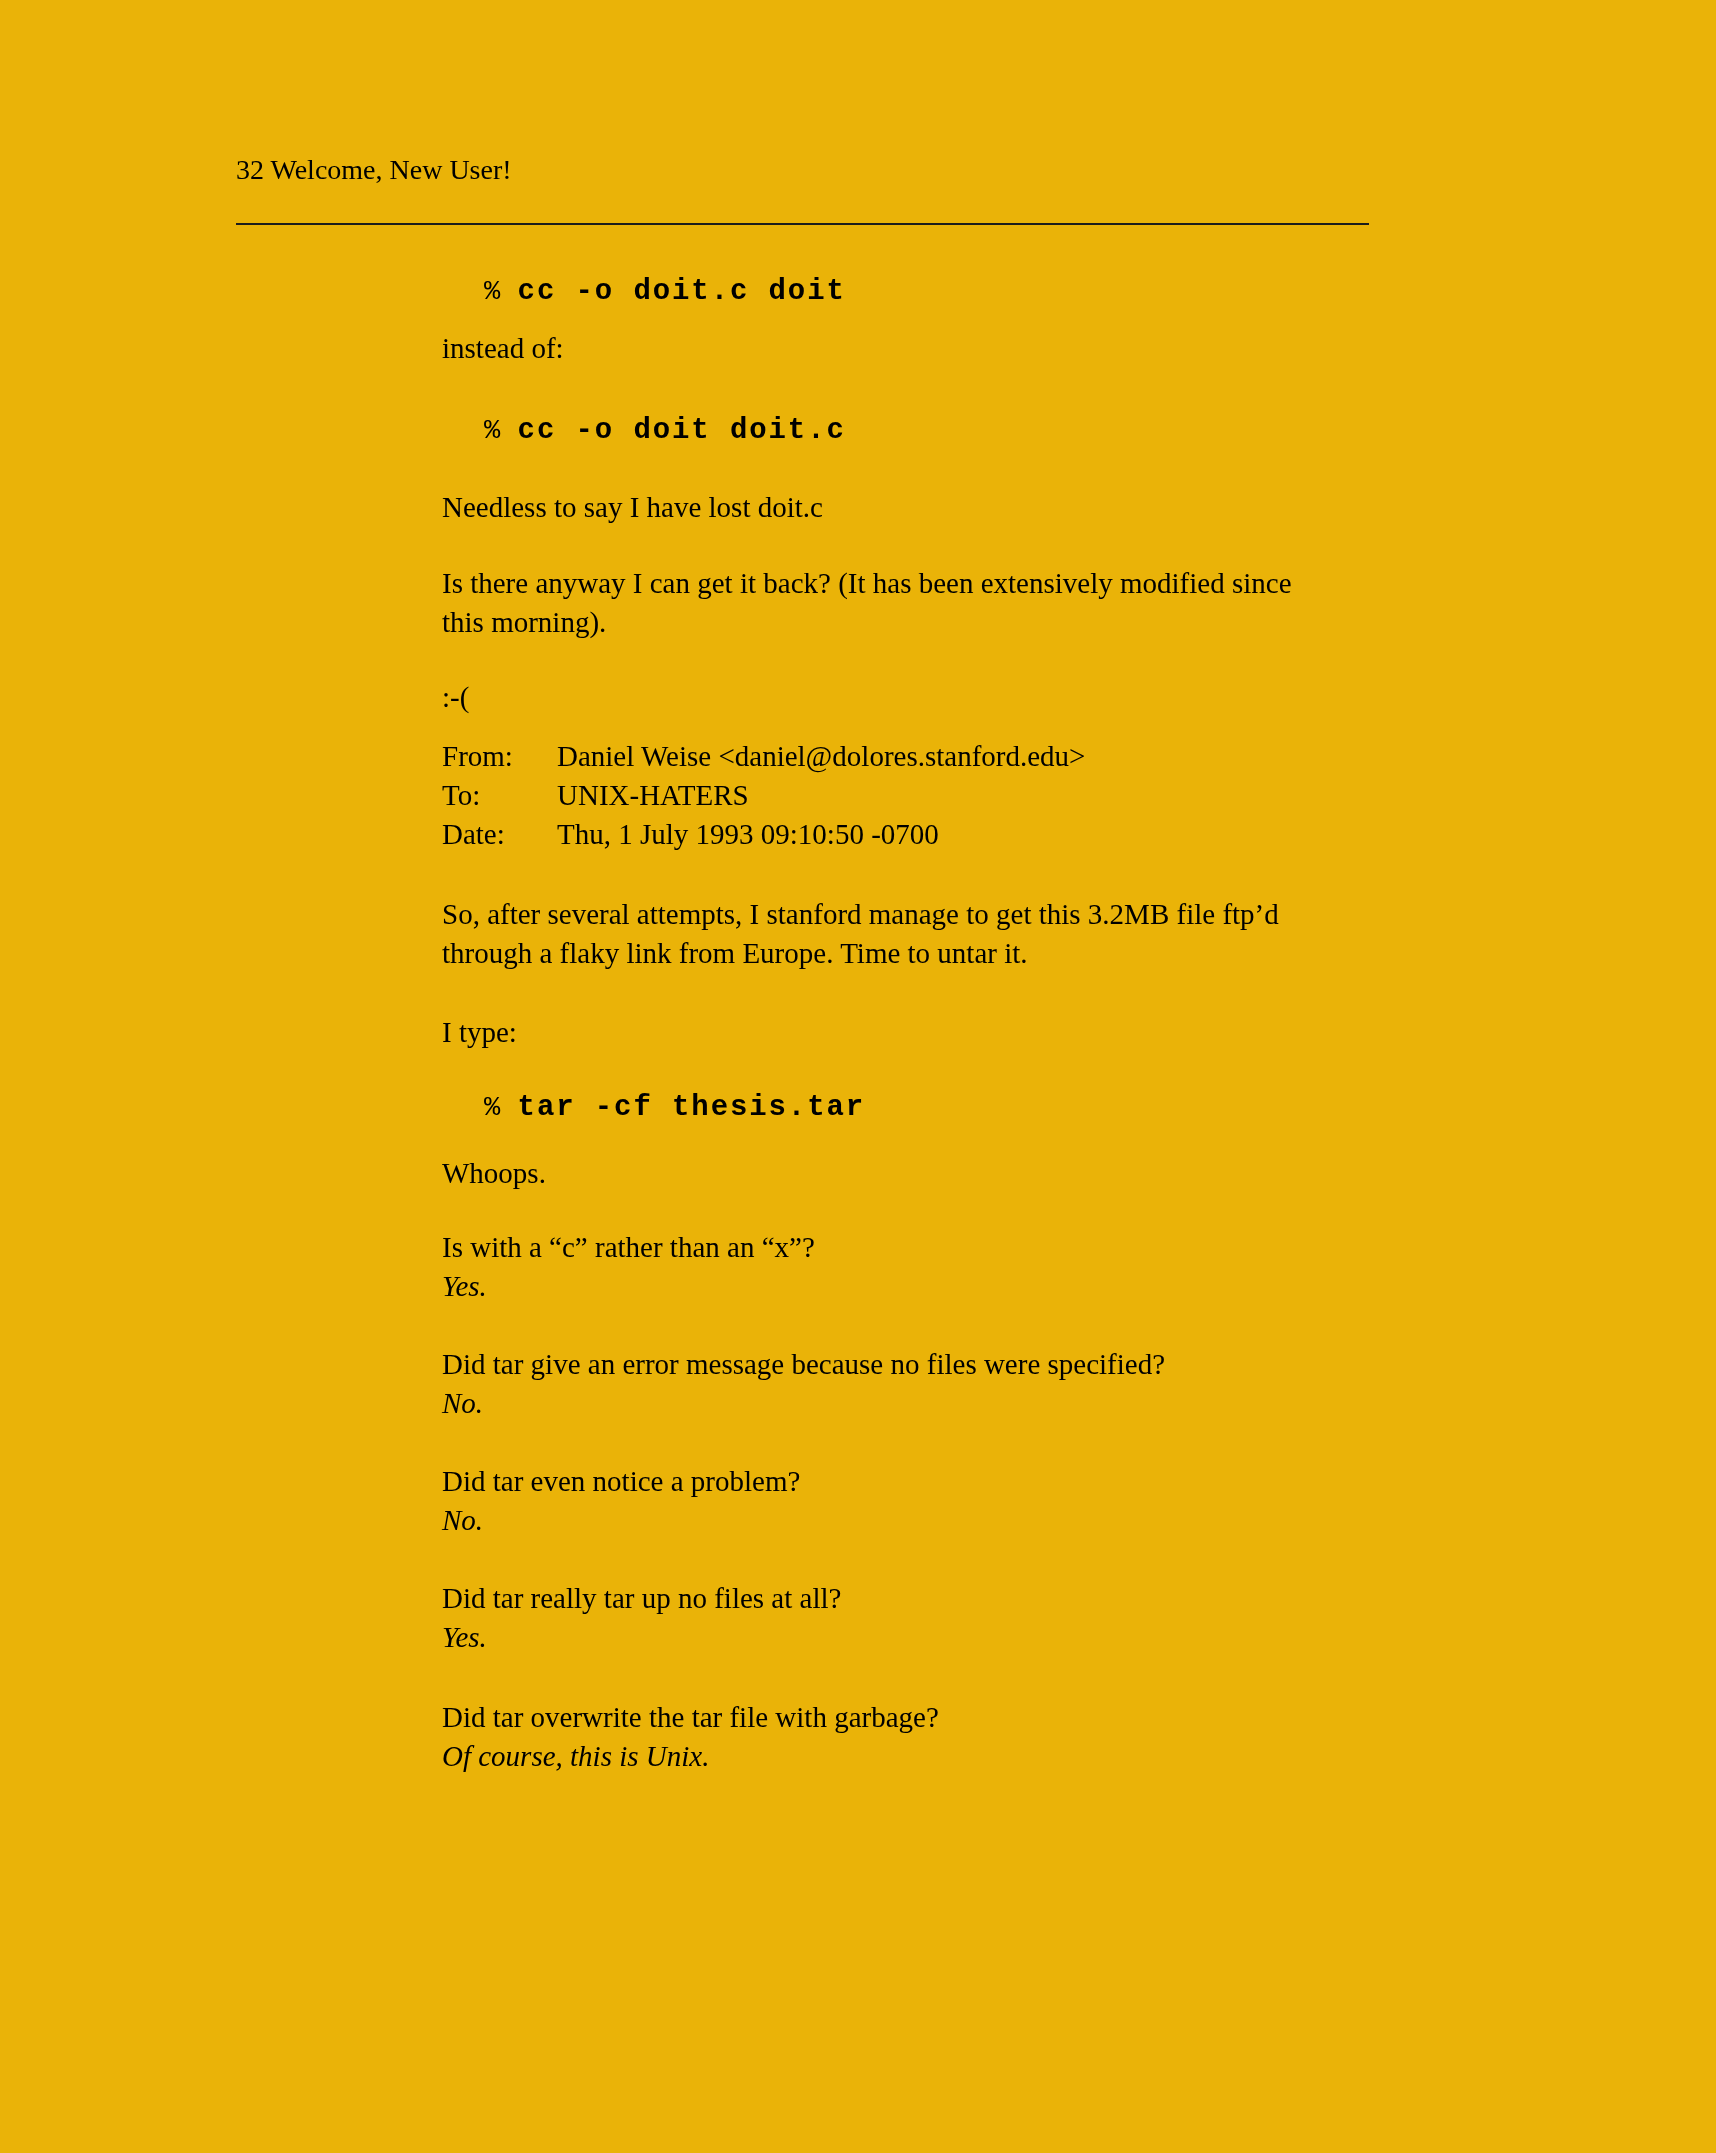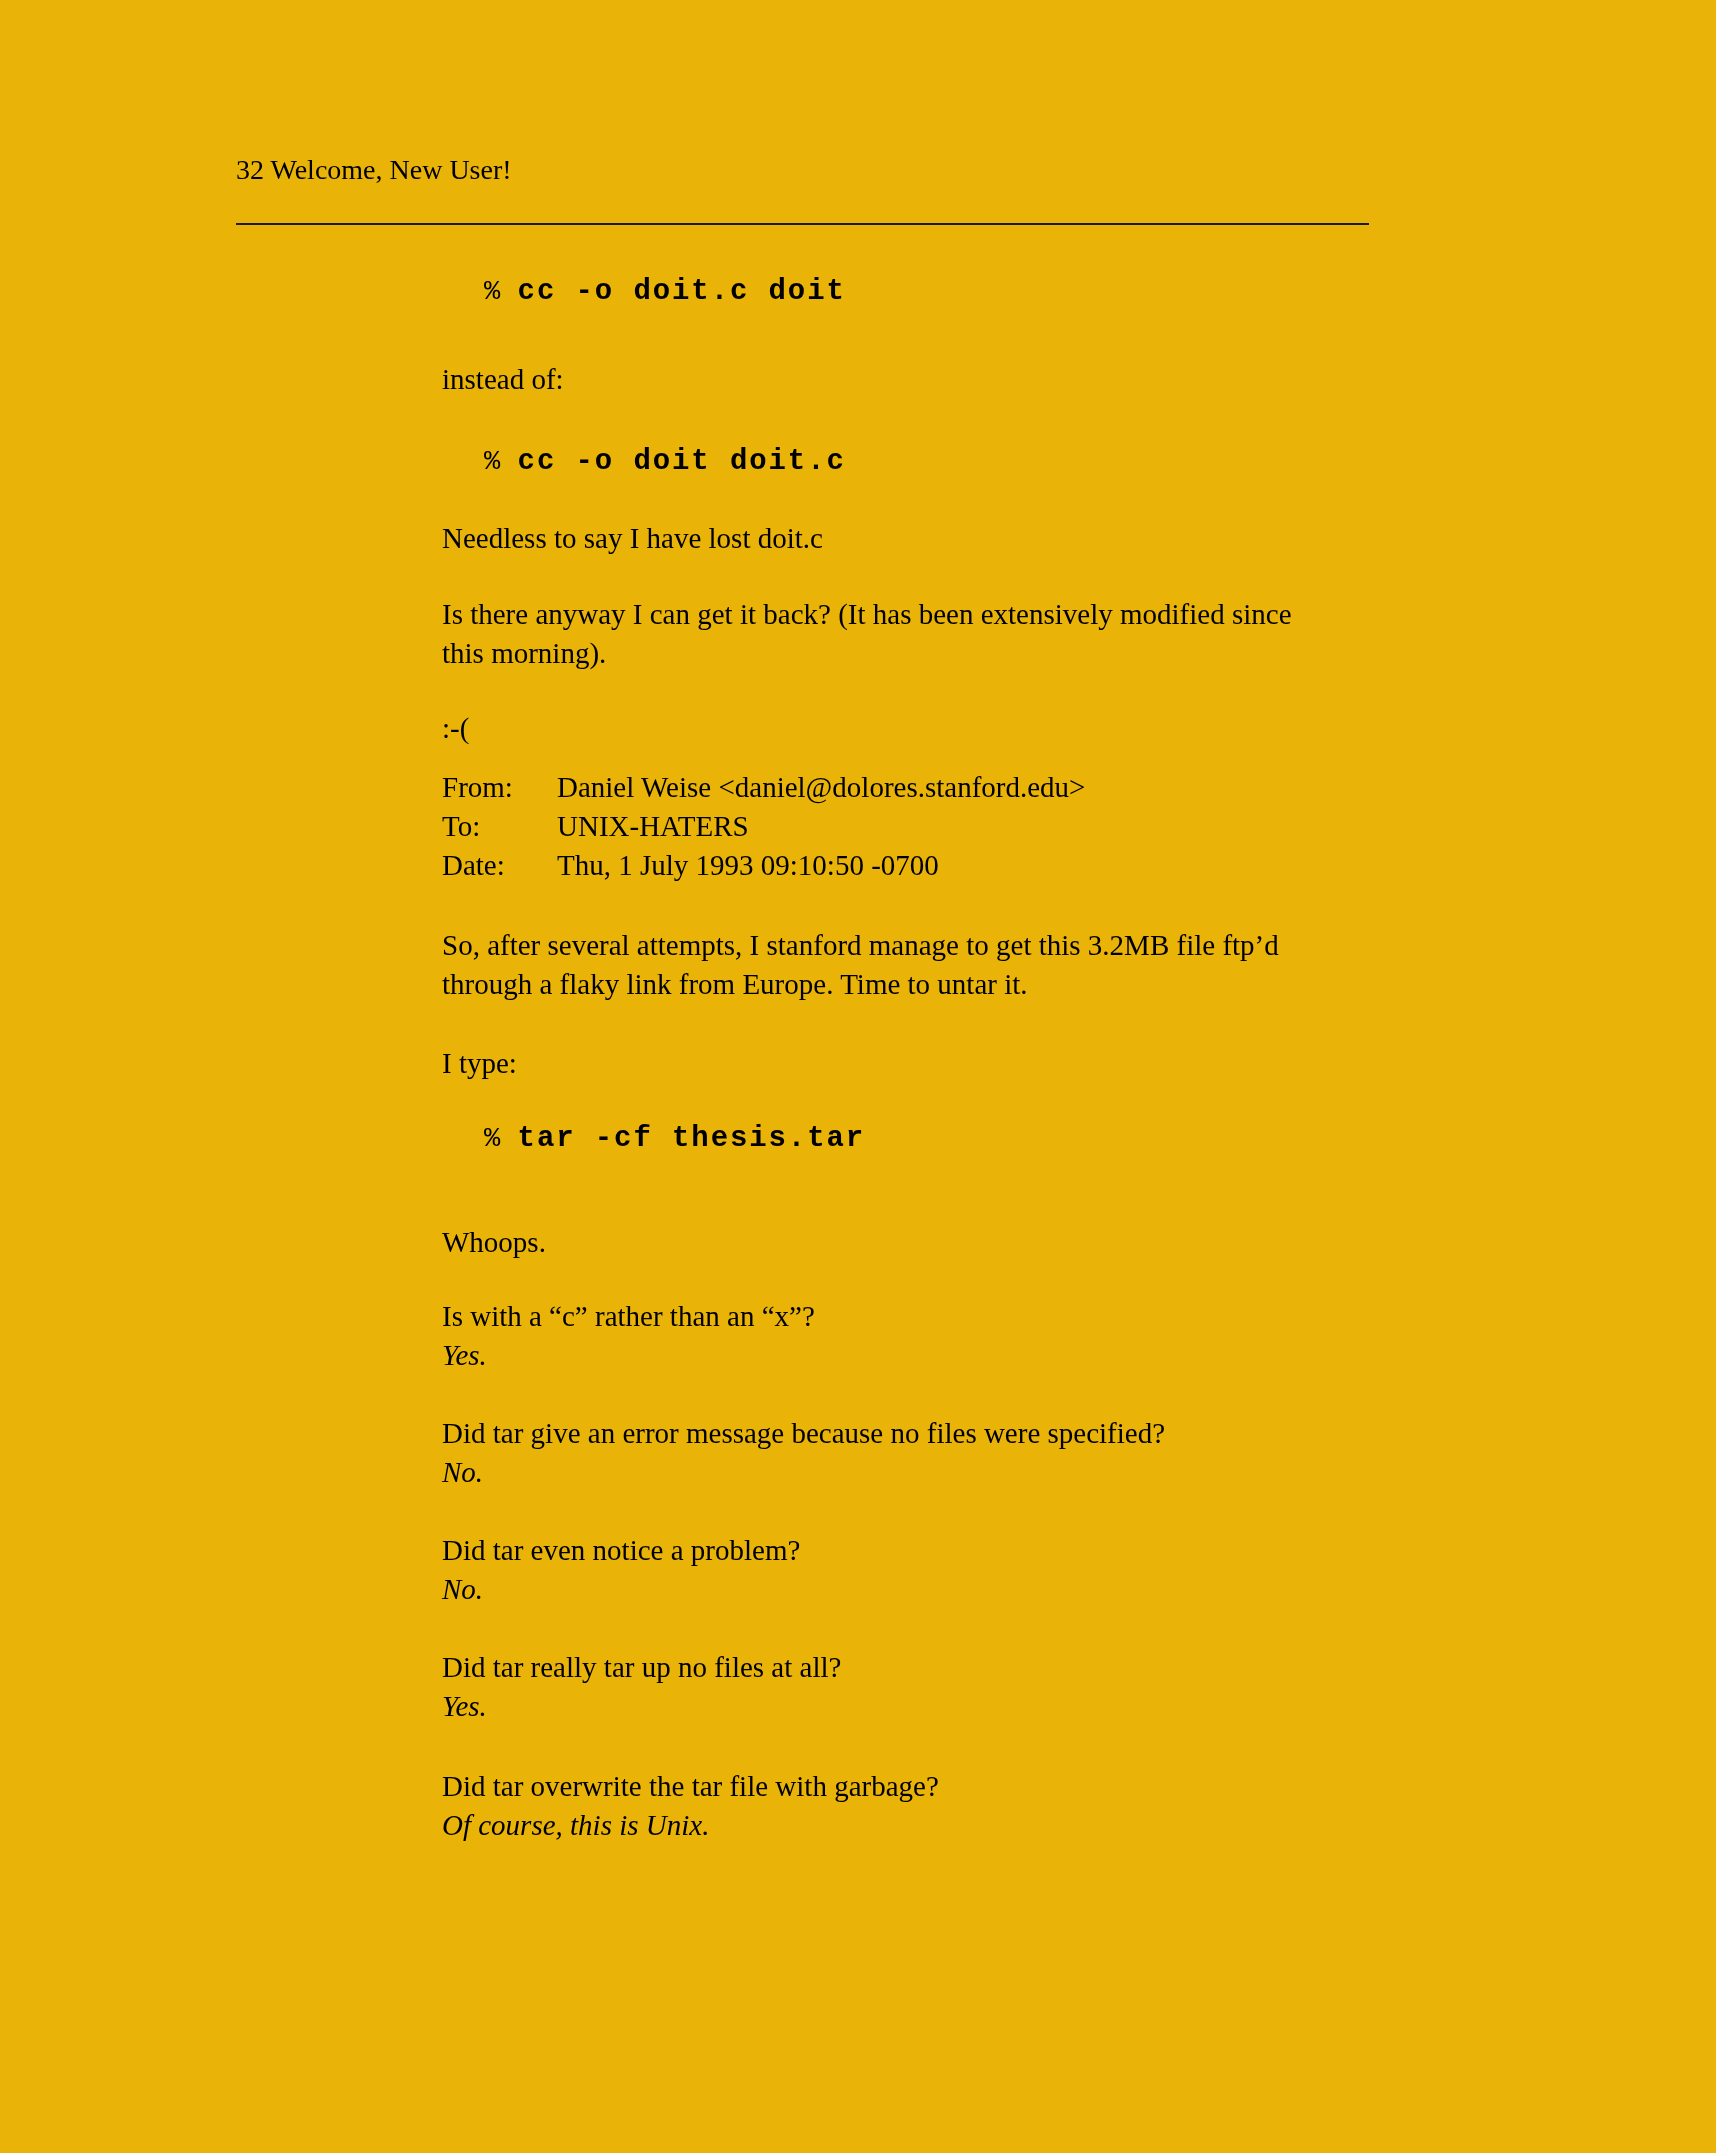--- a/index.html
+++ b/index.html
@@ -40,21 +40,21 @@
 
 <div class="page">
 
   <div class="running-head">32 Welcome, New User!</div>
   <div class="head-rule"></div>
 
   <div class="content">
 
     <div class="code" style="margin-top:18.4px"><span class="prompt">%</span><span class="cmd">cc -o doit.c doit</span></div>
 
-    <div class="para" style="margin-top:48px">instead of:</div>
+    <div class="para" style="margin-top:17px">instead of:</div>
 
     <div class="code" style="margin-top:43px"><span class="prompt">%</span><span class="cmd">cc -o doit doit.c</span></div>
 
     <div class="para" style="margin-top:37px">Needless to say I have lost doit.c</div>
 
     <div class="para" style="margin-top:37px">Is there anyway I can get it back? (It has been extensively modified since this morning).</div>
 
     <div class="para" style="margin-top:36px">:-(</div>
 
 
@@ -73,21 +73,21 @@
       </div>
     </div>
 
     <div class="para" style="margin-top:41px">So, after several attempts, I stanford manage to get this 3.2MB file ftp’d through a flaky link from Europe. Time to untar it.</div>
 
     <div class="para" style="margin-top:40px">I type:</div>
 
     <div class="code" style="margin-top:36px"><span class="prompt">%</span><span class="cmd">tar -cf thesis.tar</span></div>
 
 
-    <div class="para" style="margin-top:64px">Whoops.</div>
+    <div class="para" style="margin-top:26px">Whoops.</div>
 
     <div class="para qa" style="margin-top:35px">
       <div class="question">Is with a “c” rather than an “x”?</div>
       <div class="answer">Yes.</div>
     </div>
 
     <div class="para qa" style="margin-top:39px">
       <div class="question">Did tar give an error message because no files were specified?</div>
       <div class="answer">No.</div>
     </div>

